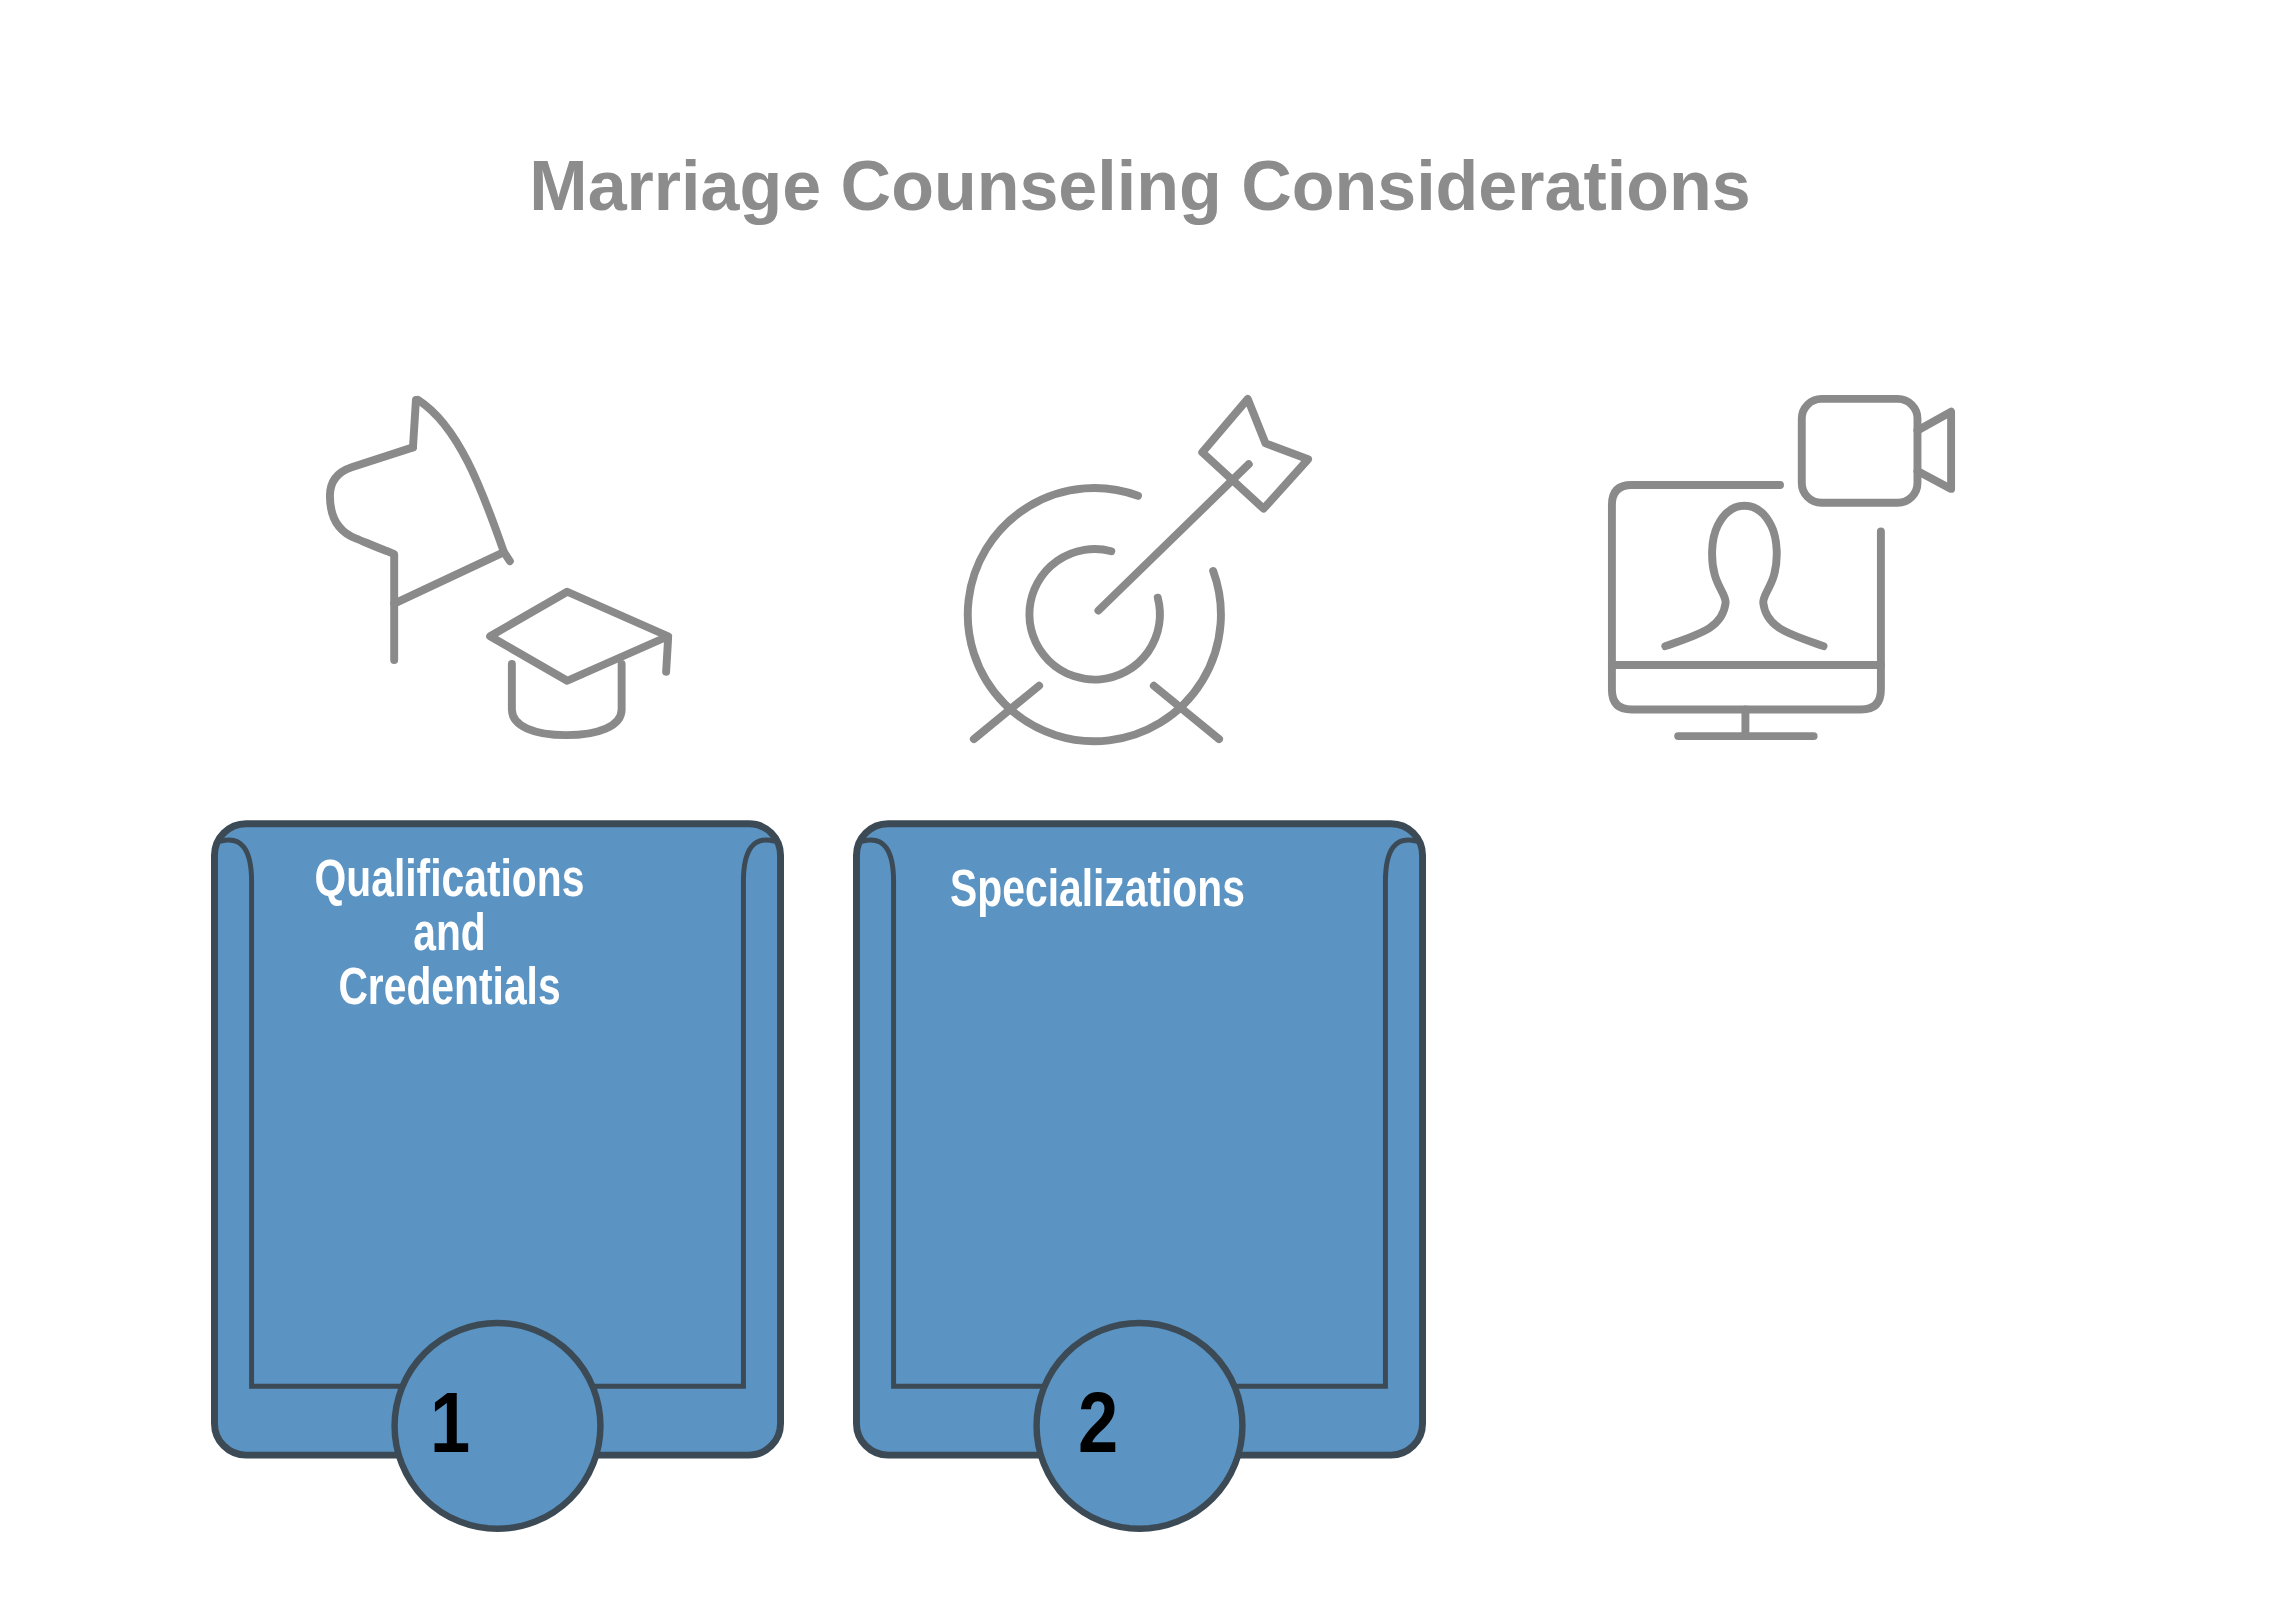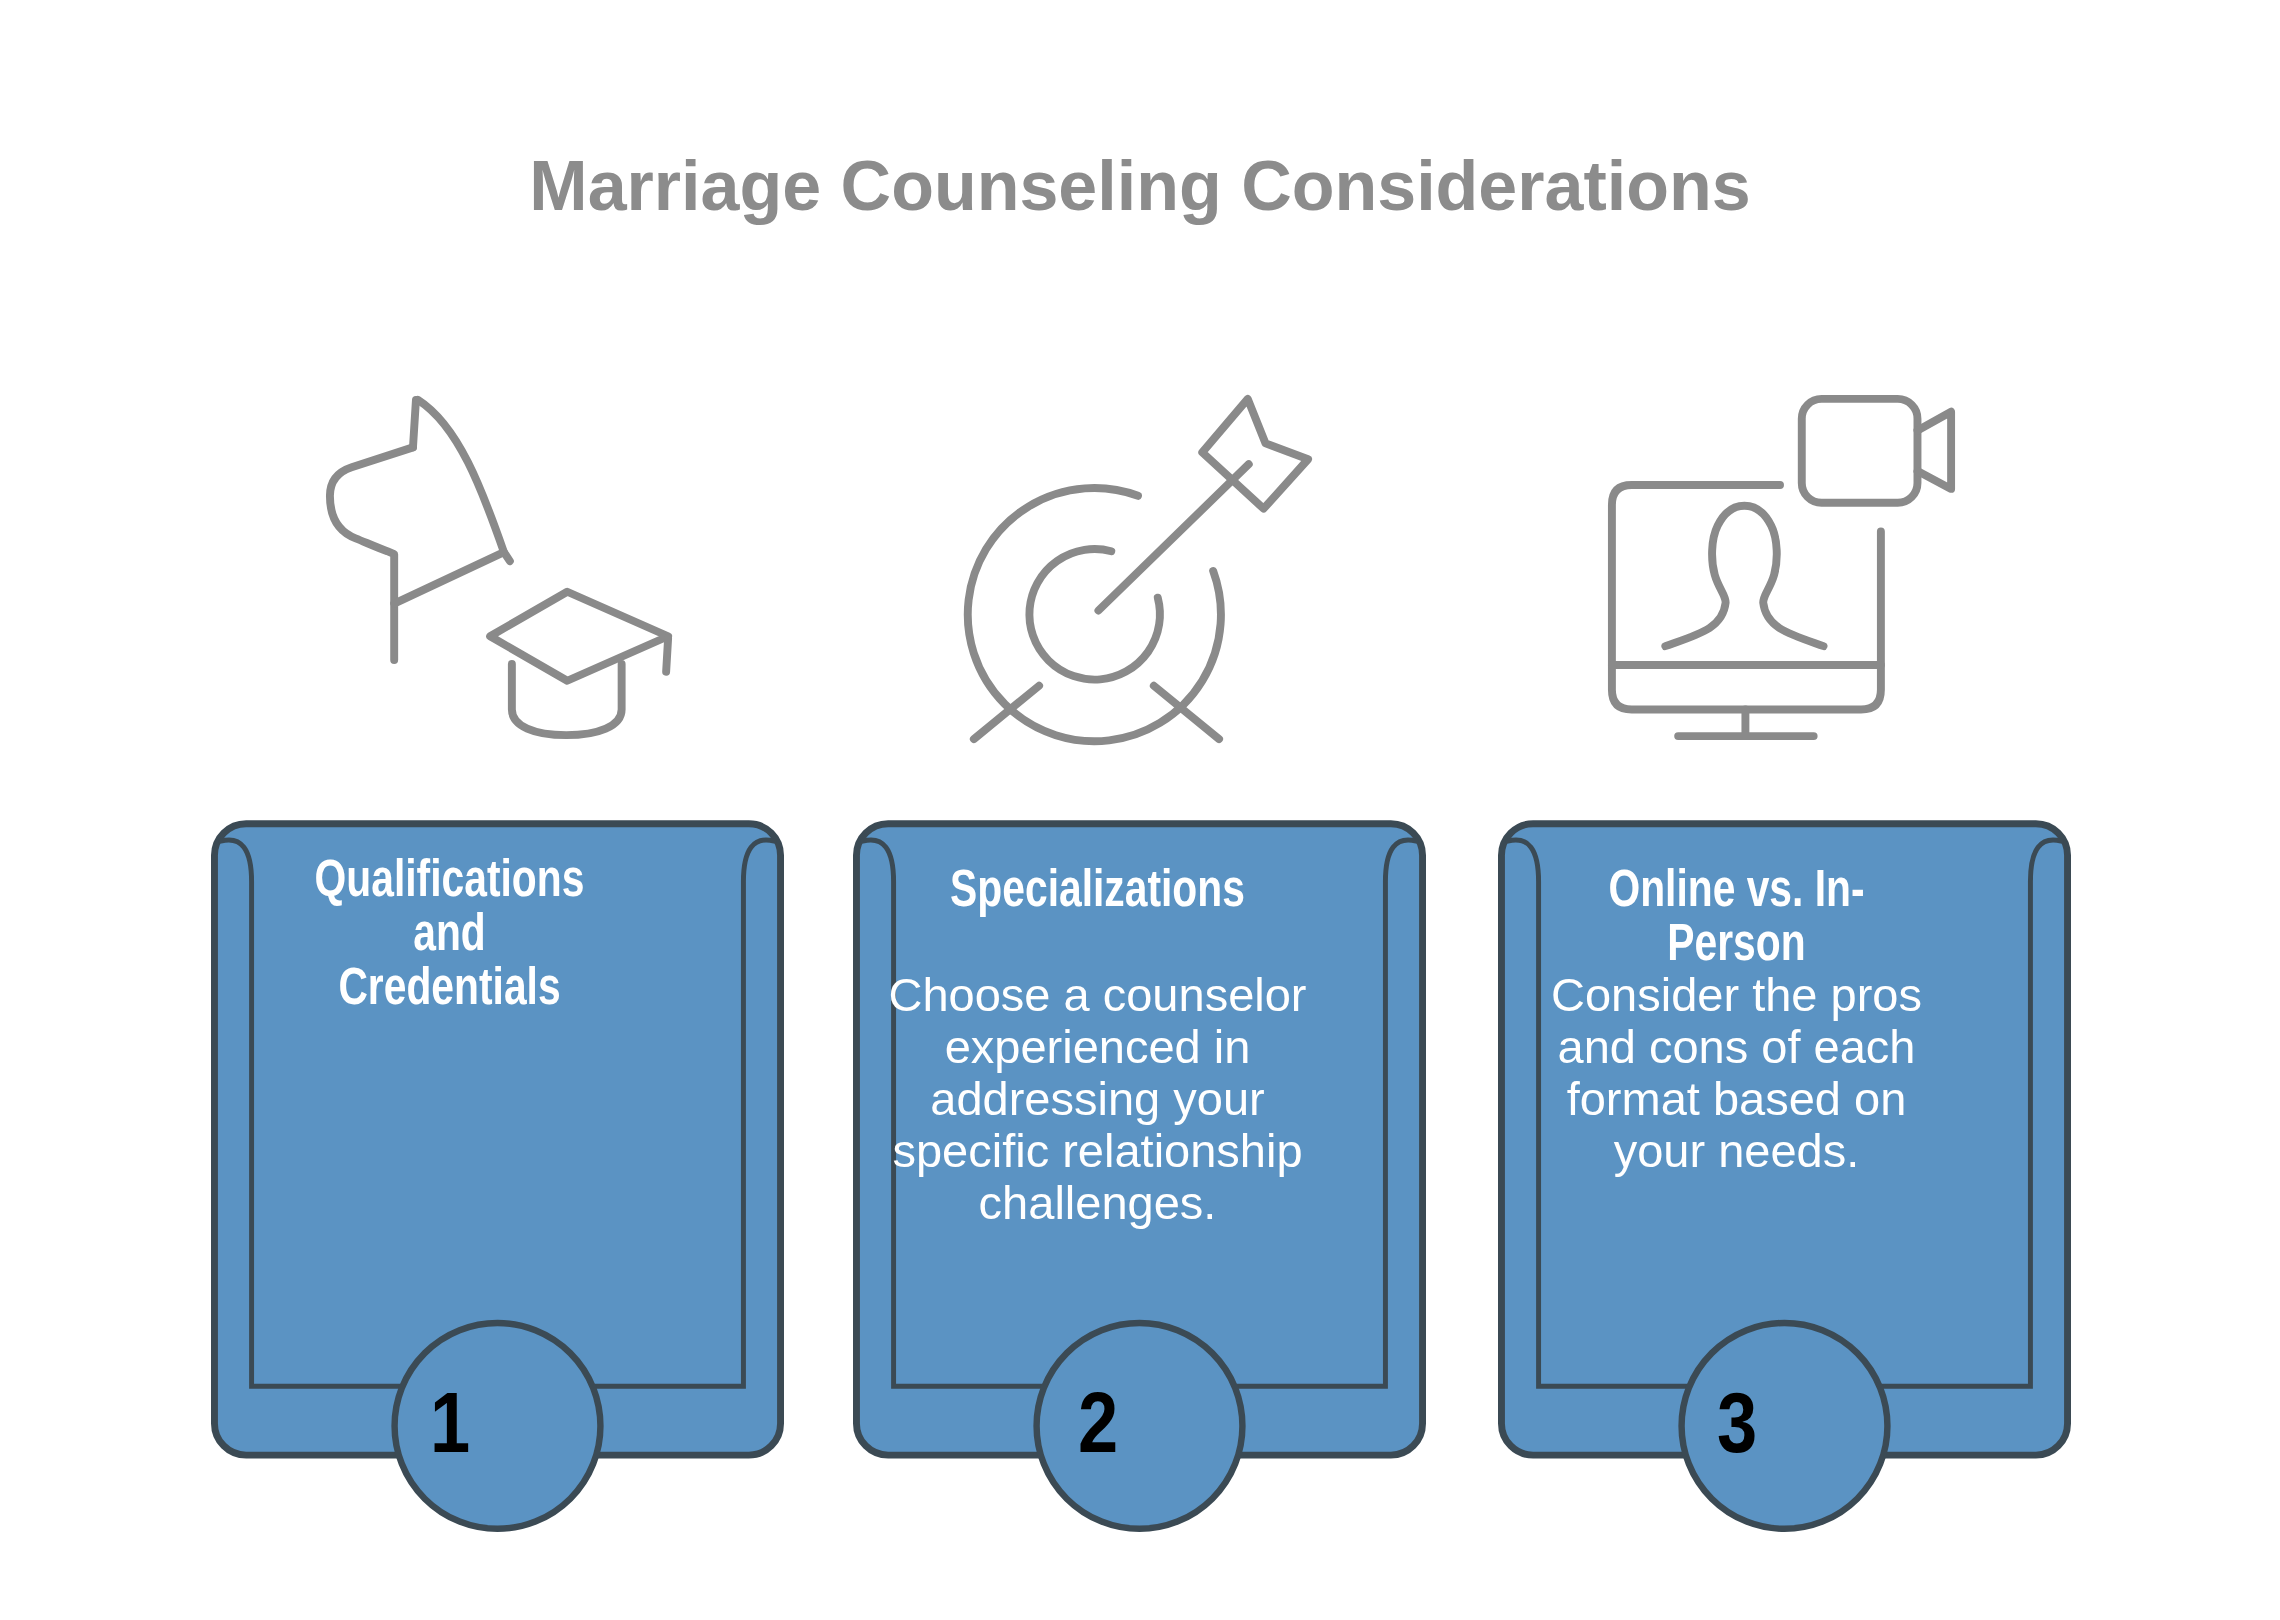--- a/index.html
+++ b/index.html
@@ -109,36 +109,18 @@
     <div class="card-number">1</div>
   </div>
 
   <div class="card card--2">
     <svg class="card-shape" viewBox="0 0 579 722" aria-hidden="true">
       <rect class="shape-fill" x="3.5" y="3.5" width="572" height="638" rx="32" stroke-width="7"></rect>
       <path class="shape-line" stroke-width="5" stroke-linecap="round" d="M 10,21 Q 41,13 41,62 L 41,572 L 538,572 L 538,62 Q 538,13 569,21"></path>
       <circle class="shape-fill" cx="289.5" cy="612" r="104" stroke-width="6.5"></circle>
     </svg>
     <div class="card-heading">Specializations</div>
-    <div class="card-body">Choose a counselor
-experienced in
-addressing your
-specific relationship
-challenges.</div>
     <div class="card-number">2</div>
   </div>
 
-  <div class="card card--3">
-    <svg class="card-shape" viewBox="0 0 579 722" aria-hidden="true">
-      <rect class="shape-fill" x="3.5" y="3.5" width="572" height="638" rx="32" stroke-width="7"></rect>
-      <path class="shape-line" stroke-width="5" stroke-linecap="round" d="M 10,21 Q 41,13 41,62 L 41,572 L 538,572 L 538,62 Q 538,13 569,21"></path>
-      <circle class="shape-fill" cx="289.5" cy="612" r="104" stroke-width="6.5"></circle>
-    </svg>
-    <div class="card-heading">Online vs. In-Person</div>
-    <div class="card-body">Consider the pros
-and cons of each
-format based on
-your needs.</div>
-    <div class="card-number">3</div>
-  </div>
 
 </div>
 
 
 </body></html>

